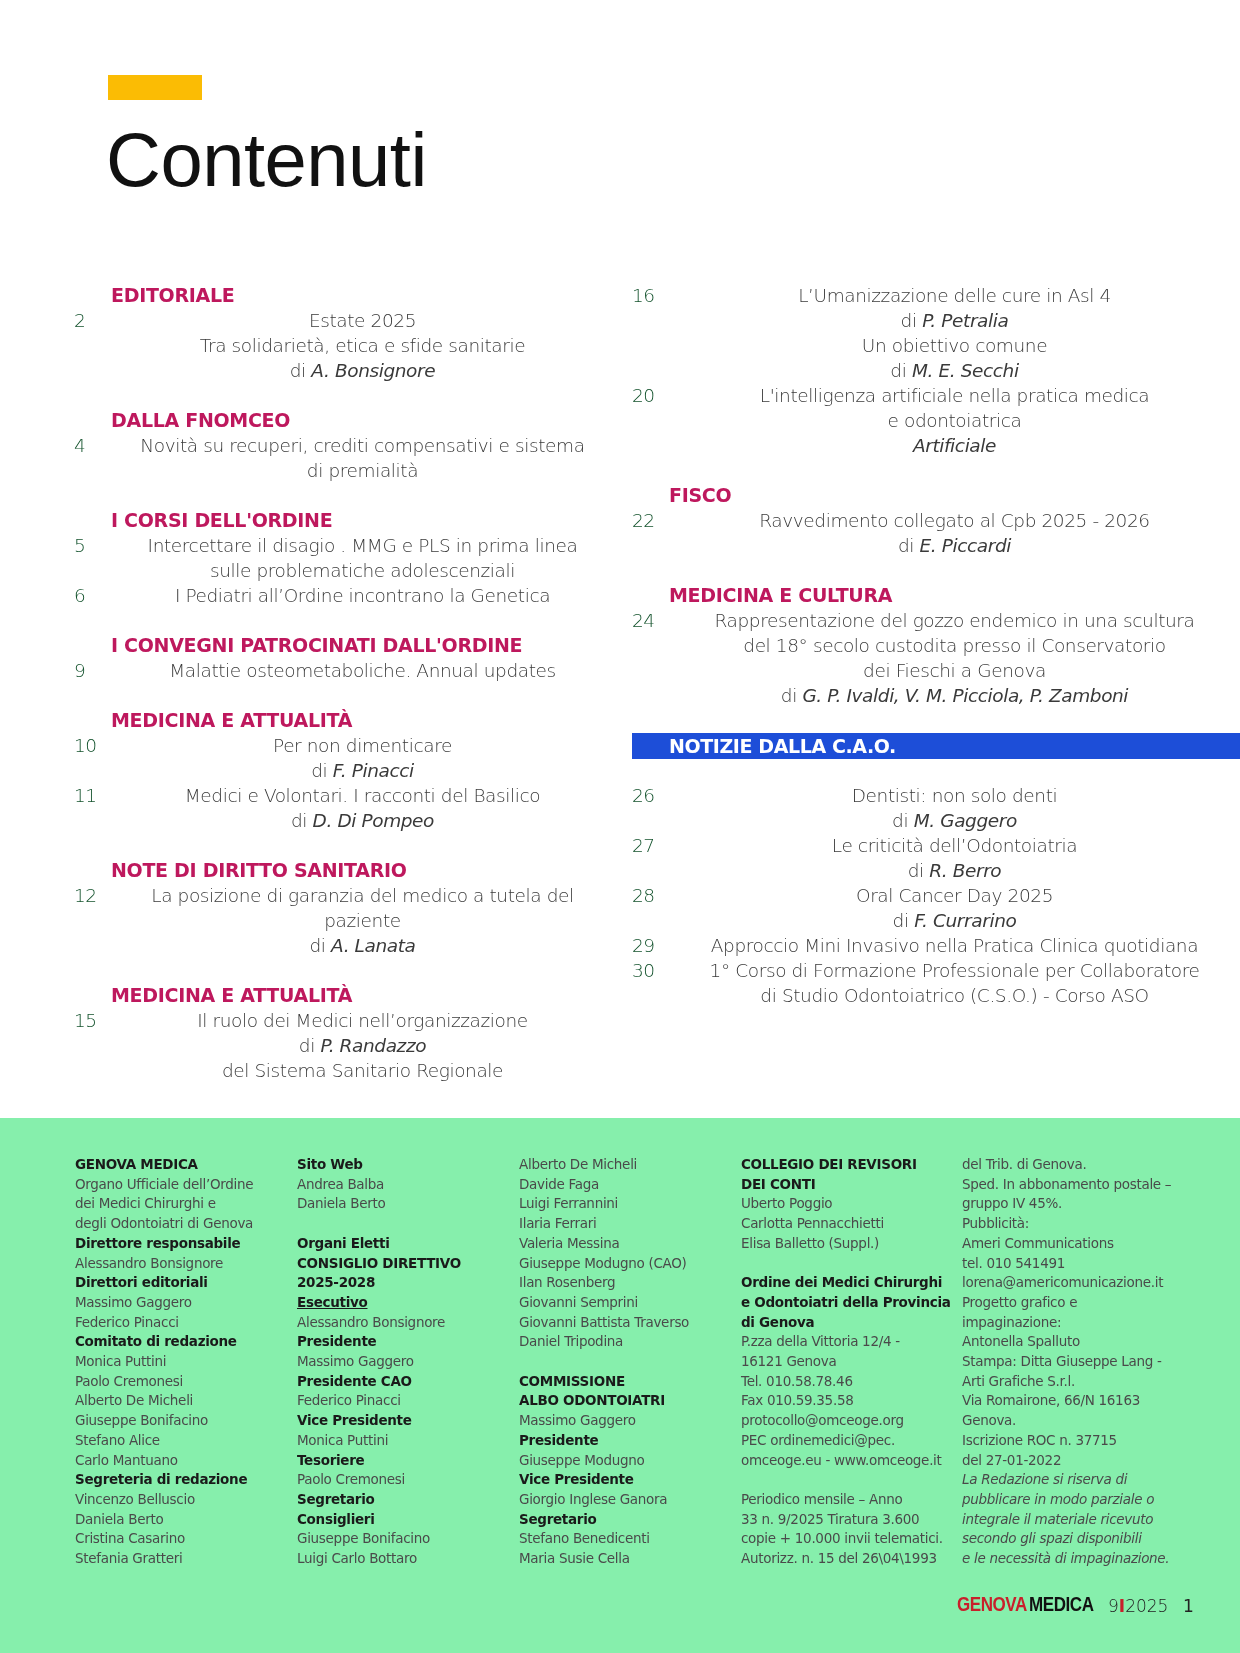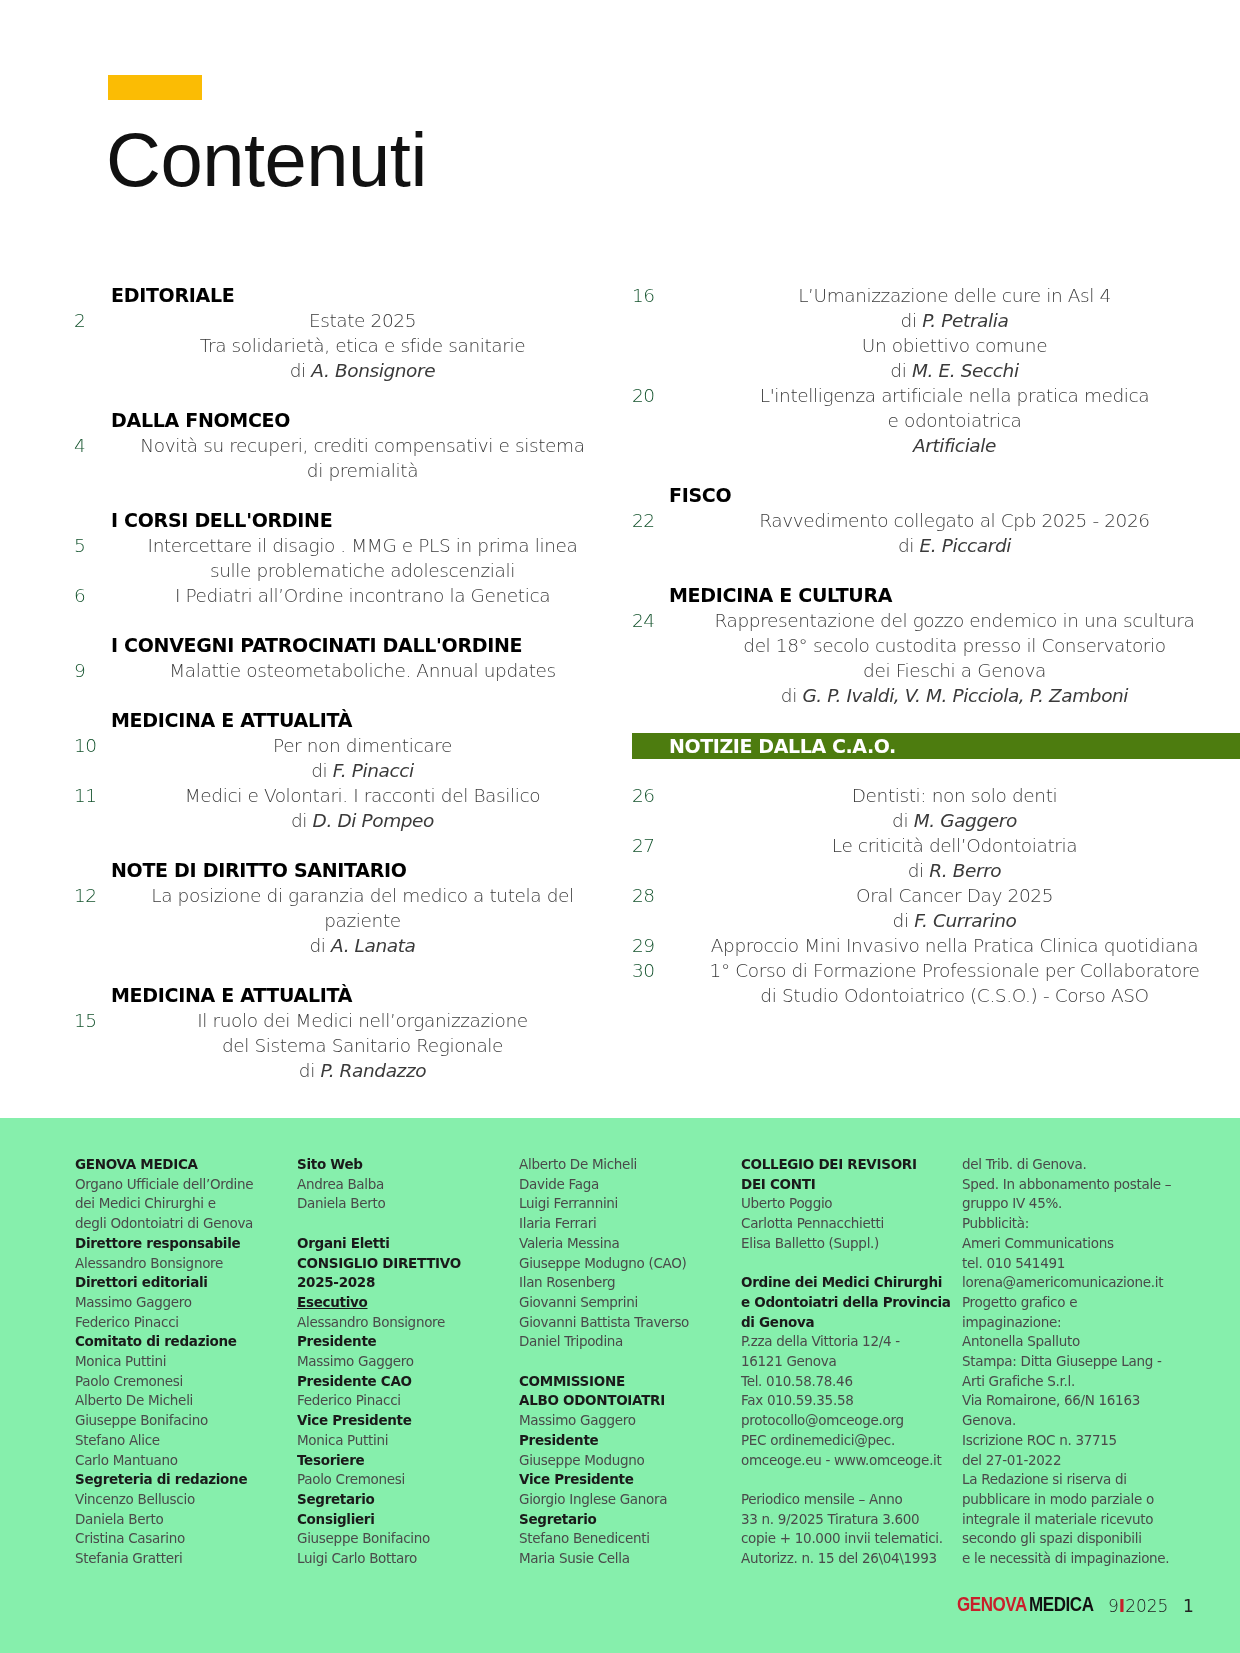--- a/index.html
+++ b/index.html
@@ -7,36 +7,36 @@
   body { position: relative; font-family: "Liberation Sans", sans-serif; color: #2b2b2b; }
 
   .accent-bar { position: absolute; left: 108px; top: 75px; width: 94px; height: 25px; background: #fbbc04; }
   .page-title { position: absolute; left: 106px; top: 112px; font-family: "Liberation Sans", sans-serif; font-size: 76px; font-weight: 400; color: #111; letter-spacing: -0.5px; line-height: 96px; }
 
   .toc-col { position: absolute; top: 283px; width: 540px; font-family: "DejaVu Sans", sans-serif; }
   .toc-left { left: 74px; }
   .toc-right { left: 632px; width: 608px; }
 
   .section { margin-bottom: 25px; }
-  .sec-head { font-family: "DejaVu Sans", sans-serif; font-weight: bold; font-size: 19px; color: #000000; padding-left: 37px; line-height: 25px; letter-spacing: -0.3px; }
+  .sec-head { font-family: "DejaVu Sans", sans-serif; font-weight: bold; font-size: 19px; color: #be185d; padding-left: 37px; line-height: 25px; letter-spacing: -0.3px; }
   .entry { display: flex; font-size: 18.5px; line-height: 25px; color: #3a3a3a; font-weight: 300; letter-spacing: -0.4px; }
   .entry .pg { width: 37px; flex: 0 0 37px; color: #14532d; }
   .entry .txt { flex: 1; text-align: center; }
   .line { display: block; }
   .author-i { font-style: italic; }
 
-  .cao-band { position: relative; margin-left: 0; margin-right: -0px; width: 608px; height: 26px; background: #4d7c0f; margin-top: 22px; margin-bottom: 24px; }
+  .cao-band { position: relative; margin-left: 0; margin-right: -0px; width: 608px; height: 26px; background: #1d4ed8; margin-top: 22px; margin-bottom: 24px; }
   .cao-band .label { position: absolute; left: 37px; top: 0; font-weight: bold; font-size: 19px; line-height: 26px; color: #ffffff; letter-spacing: -0.4px; }
 
   .footer { position: absolute; left: 0; top: 1118px; width: 1240px; height: 535px; background: #86efac; }
   .f-col { position: absolute; top: 37px; font-family: "DejaVu Sans", sans-serif; font-size: 13.5px; line-height: 19.7px; color: #4a4a4a; letter-spacing: -0.3px; }
   .f-col .b { font-weight: bold; color: #1a1a1a; }
   .f-col .u { text-decoration: underline; }
   .f-col .gap { height: 19.7px; }
-  .f-col .it { }
+  .f-col .it { font-style: italic; }
   .fc1 { left: 75px; width: 215px; }
   .fc2 { left: 297px; width: 215px; }
   .fc3 { left: 519px; width: 215px; }
   .fc4 { left: 741px; width: 220px; }
   .fc5 { left: 962px; width: 240px; }
 
   .brand-footer { position: absolute; top: 1593px; left: 957px; display: flex; align-items: baseline; font-family: "Liberation Sans", sans-serif; }
   .brand-genova { font-weight: bold; font-size: 20px; color: #c8202b; letter-spacing: -0.5px; transform: scaleX(0.85); transform-origin: left; display: inline-block; }
   .brand-medica { font-weight: bold; font-size: 20px; color: #111; letter-spacing: -0.5px; margin-left: -10px; transform: scaleX(0.85); transform-origin: left; display: inline-block; }
   .issue { position: absolute; top: 1596px; left: 1108px; font-family: "DejaVu Sans", sans-serif; font-size: 17px; color: #222; font-weight: 300; }
@@ -122,22 +122,22 @@
           <span class="line"><span>di</span> <span class="author-i">A. Lanata</span></span>
         </span>
       </div>
     </div>
     <div class="section">
       <div class="sec-head">MEDICINA E ATTUALITÀ</div>
       <div class="entry">
         <span class="pg">15</span>
         <span class="txt">
           <span class="line">Il ruolo dei Medici nell’organizzazione</span>
+          <span class="line"><span>di</span> <span class="author-i">P. Randazzo</span></span>
           <span class="line">del Sistema Sanitario Regionale</span>
-          <span class="line"><span>di</span> <span class="author-i">P. Randazzo</span></span>
         </span>
       </div>
     </div>
   </div>
 
 <div class="toc-col toc-right" id="toc-right">
   <div class="section" id="toc-right-top">
       <div class="entry">
         <span class="pg">16</span>
         <span class="txt">

